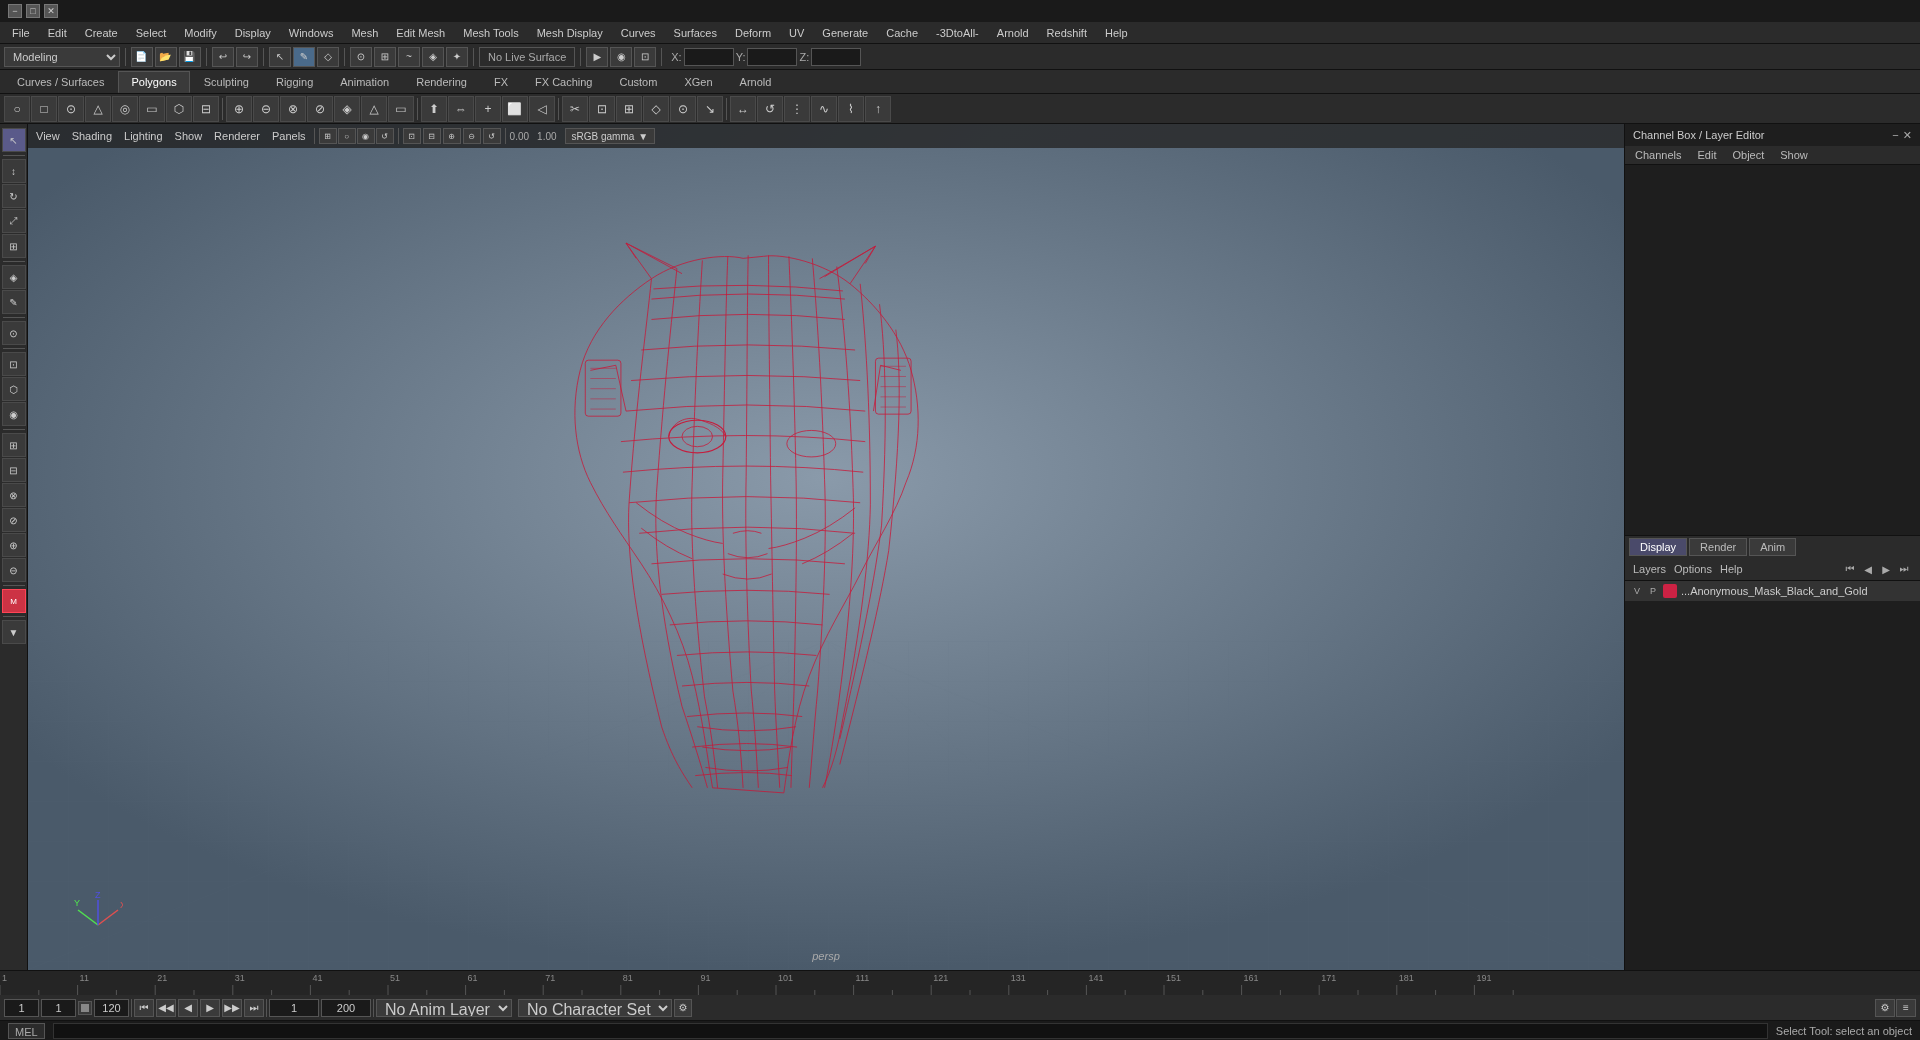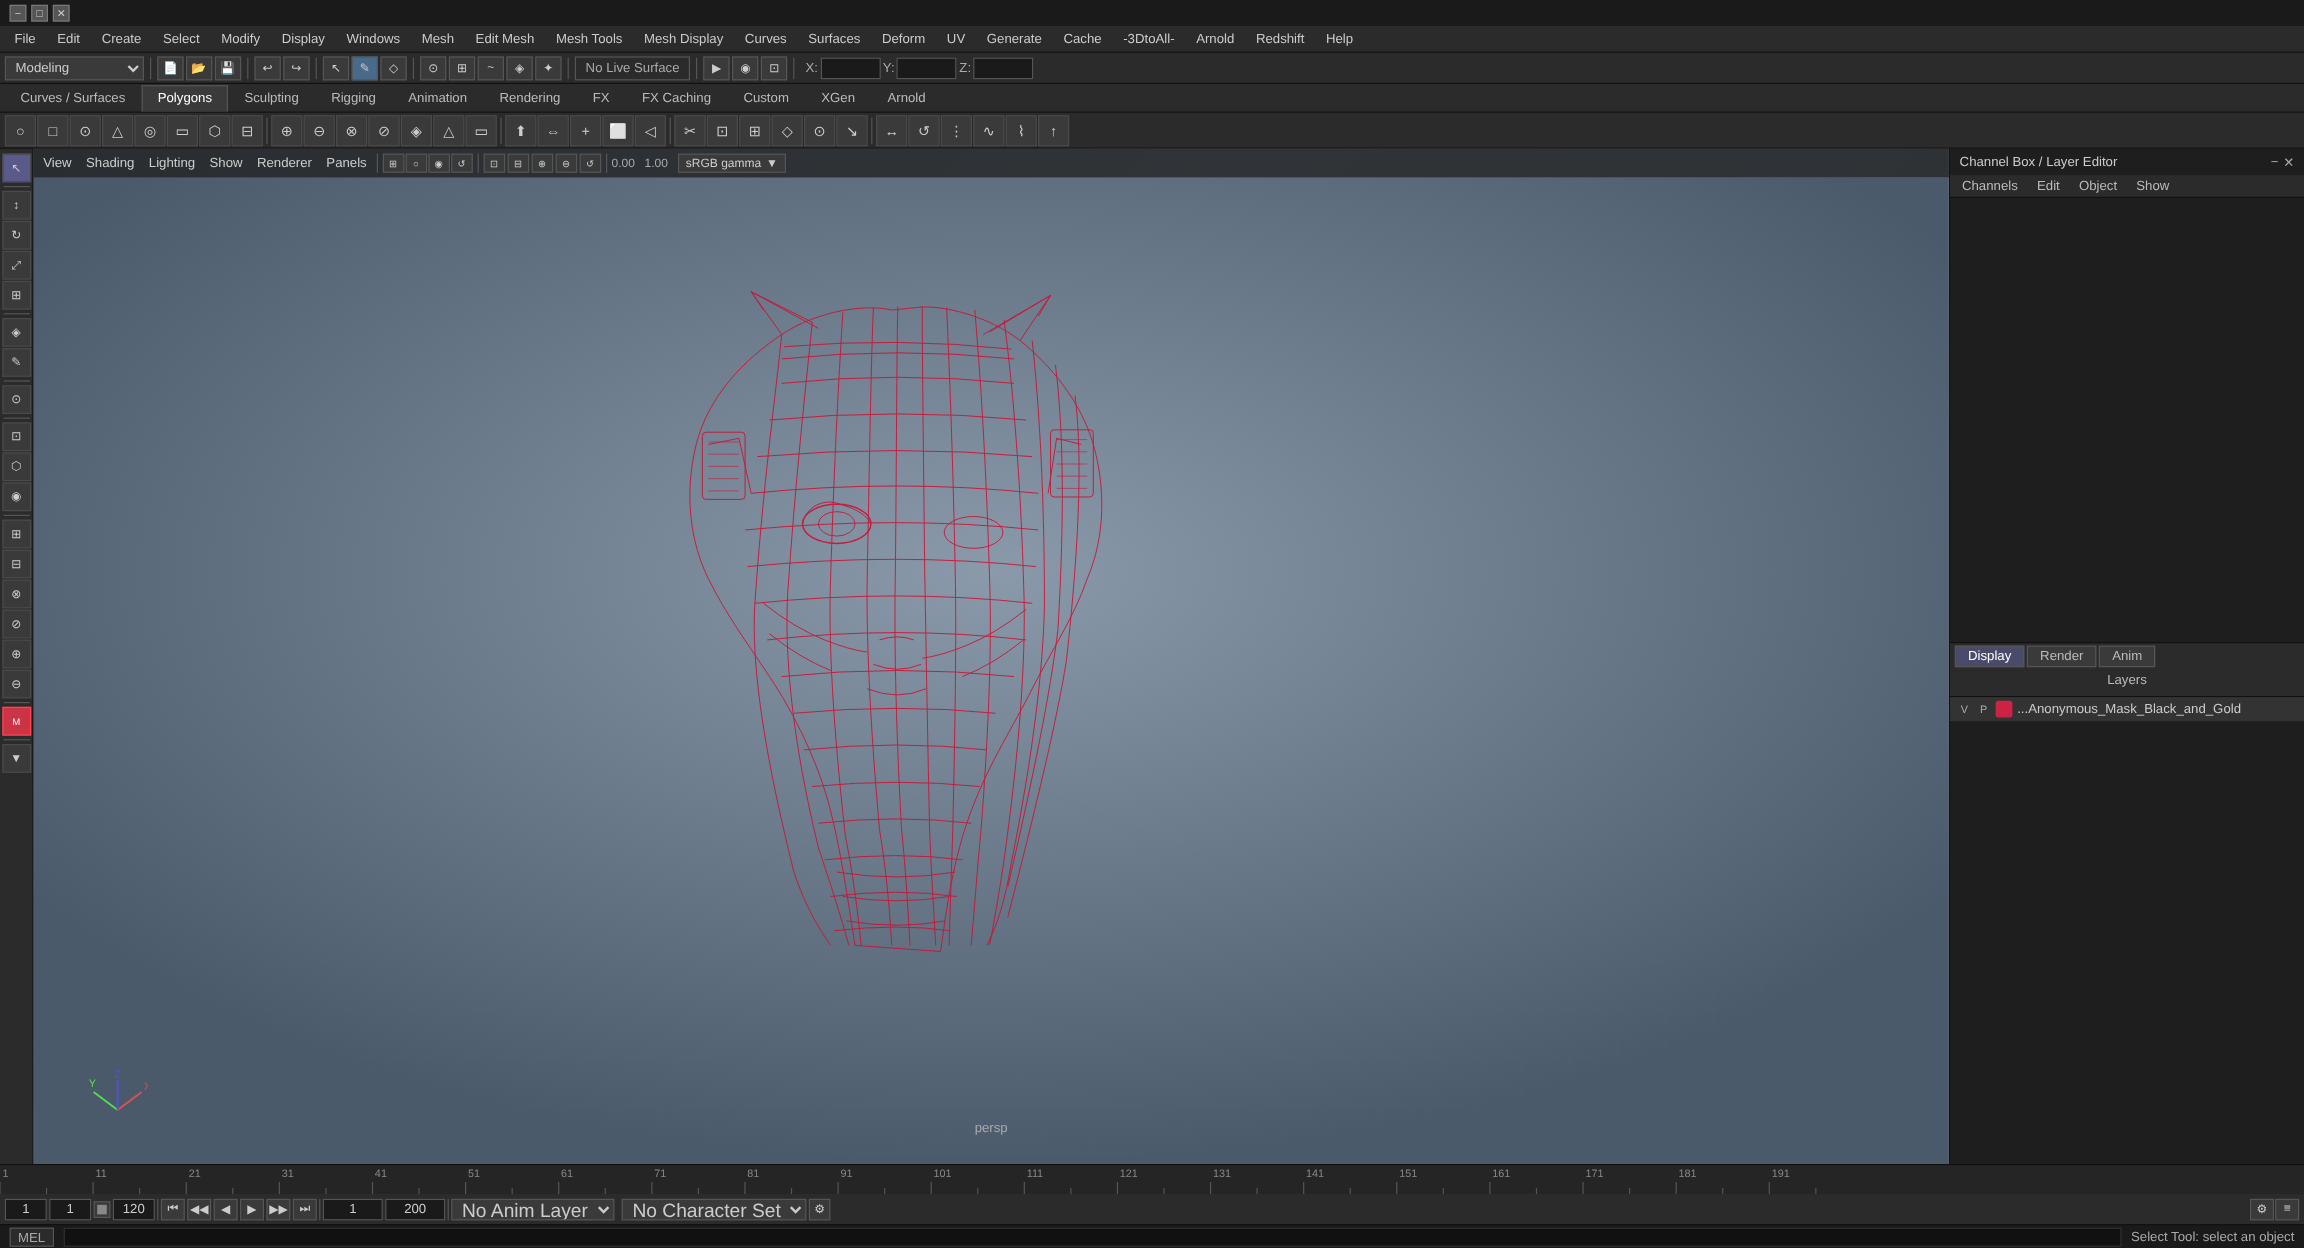--- a/index.html
+++ b/index.html
@@ -328,21 +328,20 @@
       border: 1px solid #555;
     }
     .display-tab.active { background: #4a4a6a; color: #fff; }
     #layer-options {
       height: 22px;
       display: flex;
       align-items: center;
       padding: 2px 8px;
       gap: 8px;
       background: #2b2b2b;
-      flex-direction: column;
     }
     .layer-opt {
       color: #bbb;
       font-size: 11px;
       cursor: pointer;
     }
     #layer-row {
       display: flex;
       align-items: center;
       gap: 4px;
@@ -785,21 +784,21 @@
 
       <svg id="axis-indicator" style="position:absolute;bottom:30px;left:45px;width:50px;height:50px;z-index:5;">
         <line x1="25" y1="35" x2="45" y2="20" stroke="#e05050" stroke-width="1.5"></line>
         <text x="47" y="18" fill="#e05050" font-size="9">X</text>
         <line x1="25" y1="35" x2="5" y2="20" stroke="#50e050" stroke-width="1.5"></line>
         <text x="1" y="16" fill="#50e050" font-size="9">Y</text>
         <line x1="25" y1="35" x2="25" y2="10" stroke="#5050e0" stroke-width="1.5"></line>
         <text x="22" y="8" fill="#5050e0" font-size="9">Z</text>
       </svg>
 
-      <div id="persp-label" style="position:absolute;bottom:24px;left:50%;transform:translateX(-50%);color:#aaa;font-size:11px;">persp</div>
+      <div id="persp-label" style="position:absolute;bottom:8px;left:50%;transform:translateX(-50%);color:#aaa;font-size:11px;font-style:italic;">persp</div>
     </div>
   </div>
 
   <div id="right-panel" style="width:296px;background:#2b2b2b;display:flex;flex-direction:column;border-left:1px solid #111;">
 
     <div id="right-panel-header" style="height:22px;background:#1e1e1e;display:flex;align-items:center;justify-content:space-between;padding:0 8px;font-size:11px;">
       <span>Channel Box / Layer Editor</span>
       <div style="display:flex;gap:4px;">
         <span style="cursor:pointer;color:#aaa;">−</span>
         <span style="cursor:pointer;color:#aaa;">✕</span>

